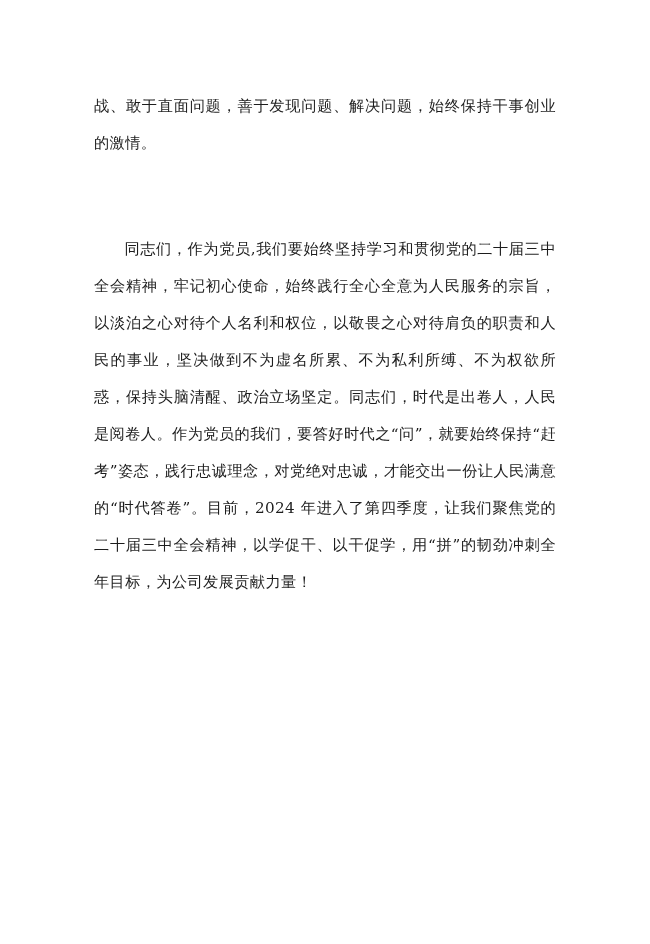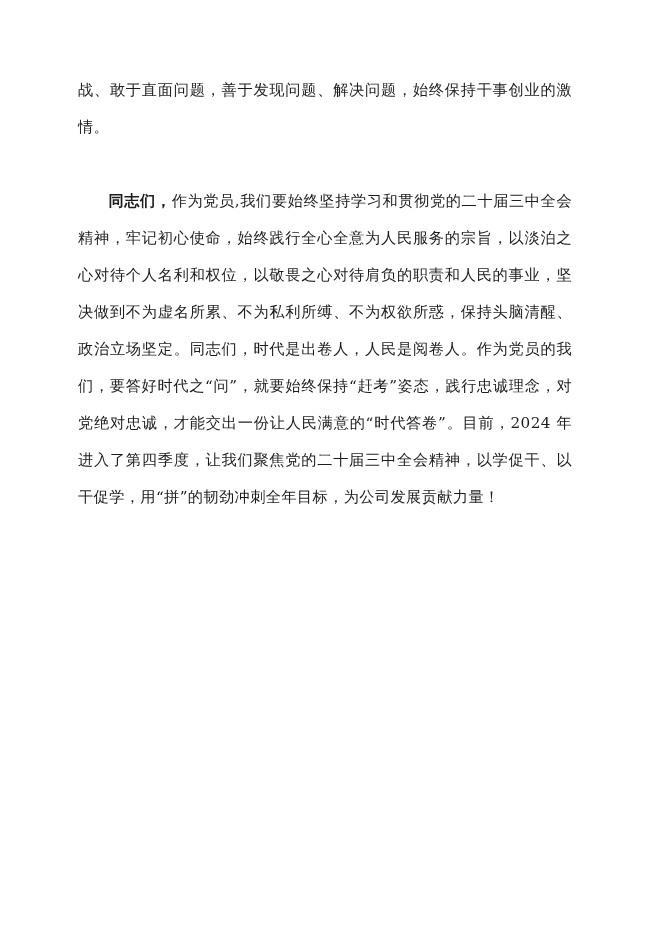--- a/index.html
+++ b/index.html
@@ -26,32 +26,32 @@
     left: 78px;
     top: 72px;
     width: 494px;
   }
   .para {
     font-size: 15.2px;
     line-height: 37px;
     letter-spacing: 0.4px;
     text-align: justify;
     text-justify: inter-ideograph;
-    margin: 0;
+    margin: 16px;
     color: #1d1d1d;
     font-family: "DejaVu Serif", "Liberation Serif", serif;
   }
   .spacer-para {
     height: 37px;
   }
   .indent {
     text-indent: 2em;
   }
   .bold-lead {
-    font-weight: bold;
+    font-weight: normal;
   }
 </style>
 </head>
 <body>
 
 <div class="page">
   <div class="page-body">
 
     <p class="para">
       <span>战、敢于直面问题，善于发现问题、解决问题，始终保持干事创业的激情。</span>

